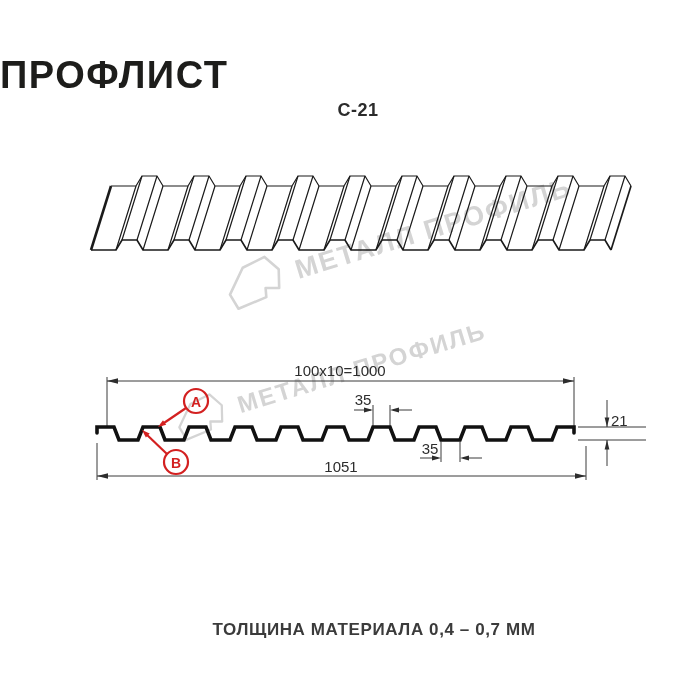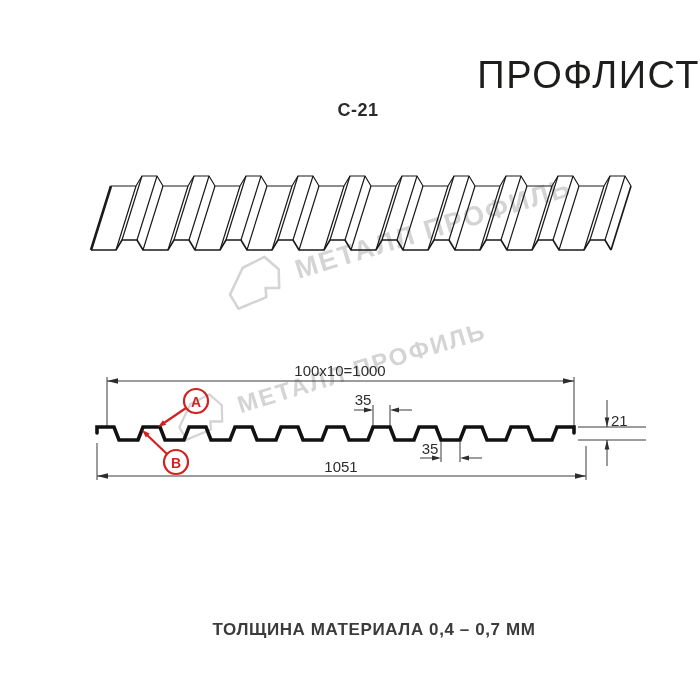--- a/index.html
+++ b/index.html
@@ -1,22 +1,22 @@
 <!DOCTYPE html>
 <html><head>
 <meta charset="utf-8">
 <style>
   html,body{margin:0;padding:0;}
   body{
     width:700px;height:700px;position:relative;background:#ffffff;
     font-family:"Liberation Sans",sans-serif;overflow:hidden;
   }
   .title{
-    position:absolute;top:54px;left:0;width:700px;text-align:right;
-    font-size:38px;font-weight:normal;letter-spacing:1.5px;color:#1d1d1b;
+    position:absolute;top:54px;left:0;width:700px;text-align:left;
+    font-size:38px;font-weight:bold;letter-spacing:1.5px;color:#1d1d1b;
   }
   .subtitle{
     position:absolute;top:100px;left:0;width:700px;text-align:center;
     font-size:18px;font-weight:bold;color:#2b2b2b;letter-spacing:.5px;padding-left:8px;
   }
   .watermark{
     position:absolute;display:flex;align-items:center;gap:12px;
     color:#d4d4d4;font-weight:bold;white-space:nowrap;z-index:1;
     transform-origin:0 50%;
   }

